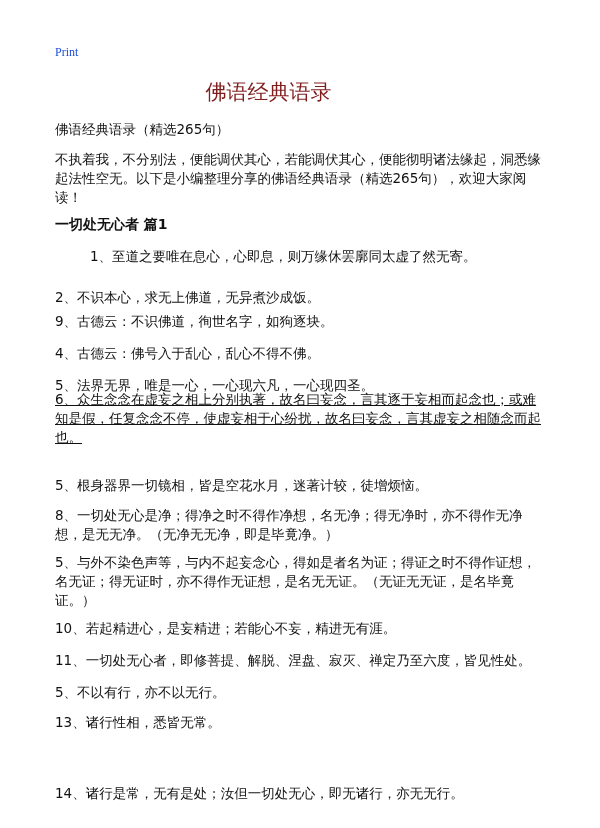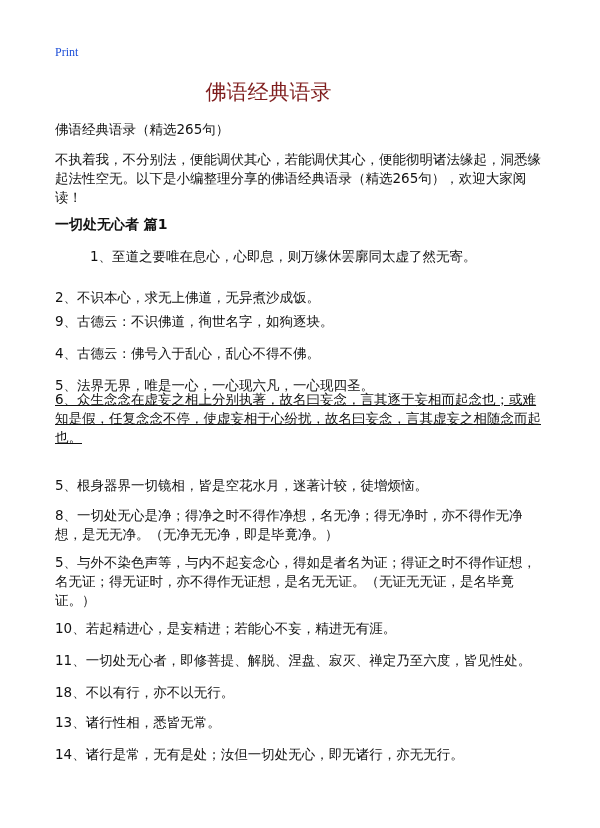--- a/index.html
+++ b/index.html
@@ -30,15 +30,15 @@
 <div class="abs item" style="top:280px;margin-top:8px;">2、不识本心，求无上佛道，无异煮沙成饭。</div>
 <div class="abs item" style="top:312px;">9、古德云：不识佛道，徇世名字，如狗逐块。</div>
 <div class="abs item" style="top:344px;">4、古德云：佛号入于乱心，乱心不得不佛。</div>
 <div class="abs item" style="top:376px;">5、法界无界，唯是一心，一心现六凡，一心现四圣。</div>
 <div class="abs item" style="top:390px;text-decoration:underline;">6、众生念念在虚妄之相上分别执著，故名曰妄念，言其逐于妄相而起念也；或难知是假，任复念念不停，使虚妄相于心纷扰，故名曰妄念，言其虚妄之相随念而起也。</div>
 <div class="abs item" style="top:476px;">5、根身器界一切镜相，皆是空花水月，迷著计较，徒增烦恼。</div>
 <div class="abs item" style="top:506px;">8、一切处无心是净；得净之时不得作净想，名无净；得无净时，亦不得作无净想，是无无净。（无净无无净，即是毕竟净。）</div>
 <div class="abs item" style="top:553px;">5、与外不染色声等，与内不起妄念心，得如是者名为证；得证之时不得作证想，名无证；得无证时，亦不得作无证想，是名无无证。（无证无无证，是名毕竟证。）</div>
 <div class="abs item" style="top:619px;">10、若起精进心，是妄精进；若能心不妄，精进无有涯。</div>
 <div class="abs item" style="top:651px;">11、一切处无心者，即修菩提、解脱、涅盘、寂灭、禅定乃至六度，皆见性处。</div>
-<div class="abs item" style="top:683px;">18、不以有行，亦不以无行。</div>
+<div class="abs item" style="top:683px;">5、不以有行，亦不以无行。</div>
 <div class="abs item" style="top:713px;">13、诸行性相，悉皆无常。</div>
-<div class="abs item" style="top:745px;">14、诸行是常，无有是处；汝但一切处无心，即无诸行，亦无无行。</div>
+<div class="abs item" style="top:784px;">14、诸行是常，无有是处；汝但一切处无心，即无诸行，亦无无行。</div>
 
 </body></html>

